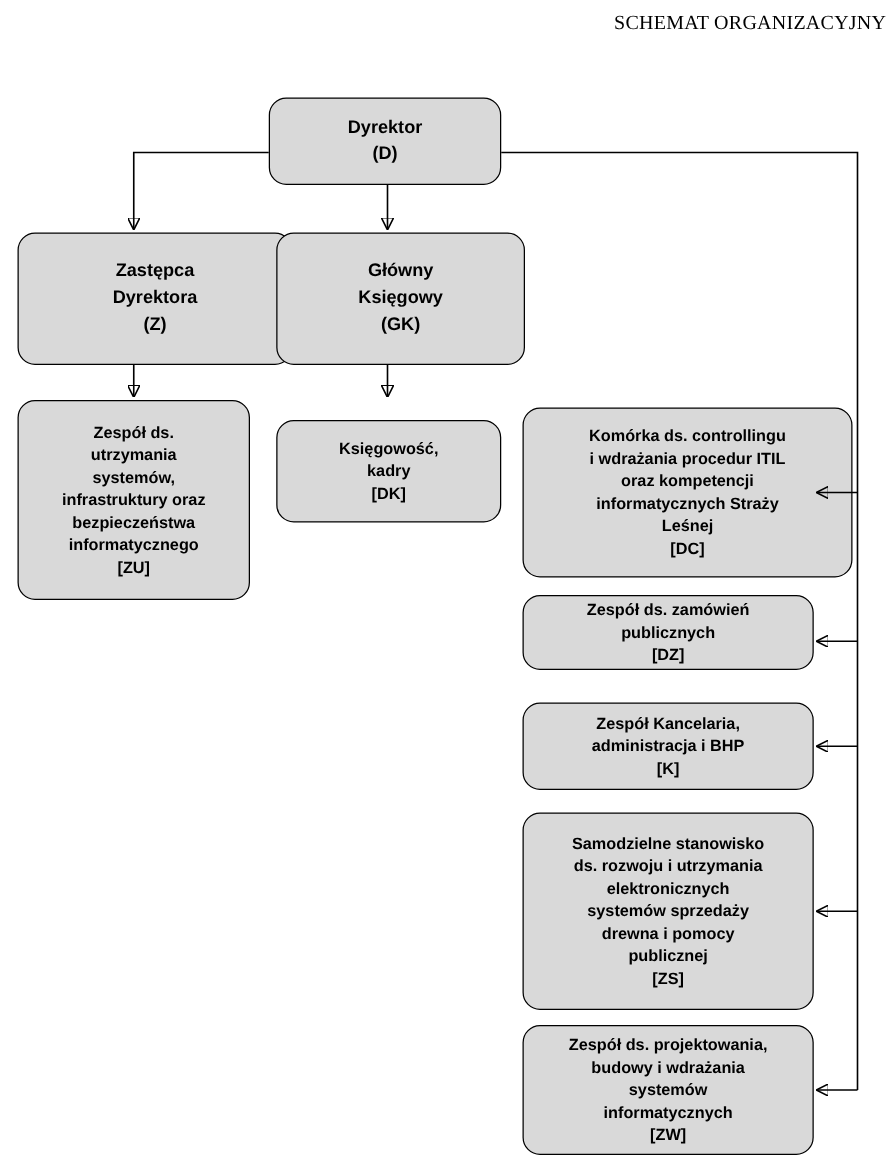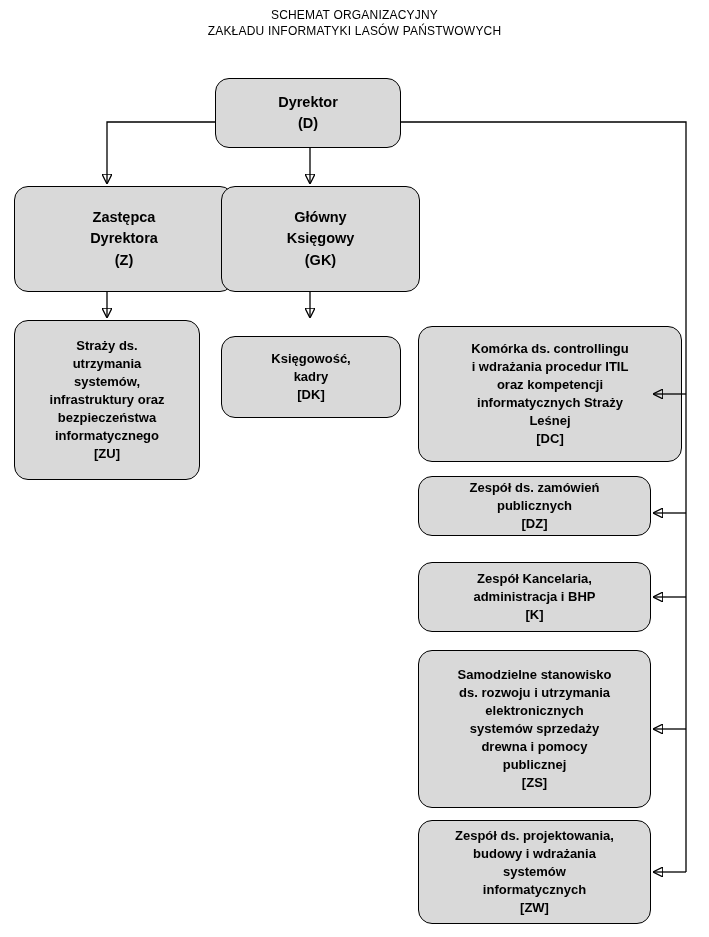--- a/index.html
+++ b/index.html
@@ -13,25 +13,26 @@
     width: 709px;
     height: 937px;
     background: #ffffff;
     overflow: hidden;
   }
   .chart-title {
     position: absolute;
     top: 8px;
     left: 0;
     width: 100%;
-    text-align: center;
-    font-size: 12px;
+    text-align: right;
+    font-size: 16px;
     line-height: 1.32;
     color: #000000;
     letter-spacing: 0.2px;
+    font-family: Liberation Serif, serif;
   }
   .box {
     position: absolute;
     background: #d9d9d9;
     border: 1px solid #000000;
     border-radius: 14px;
     display: flex;
     align-items: center;
     justify-content: center;
     box-sizing: border-box;
@@ -61,42 +62,41 @@
     fill: none;
   }
 </style>
 </head>
 <body>
 
 <div class="page">
 
   <div class="chart-title">
     <div>SCHEMAT ORGANIZACYJNY</div>
-    <div>ZAKŁADU INFORMATYKI LASÓW PAŃSTWOWYCH</div>
   </div>
 
   <div class="box box--lg" style="left:215px; top:78px; width:186px; height:70px;">
     <span class="label">Dyrektor
 (D)</span>
   </div>
 
   <div class="box box--lg" style="left:14px; top:186px; width:220px; height:106px;">
     <span class="label">Zastępca
 Dyrektora
 (Z)</span>
   </div>
 
   <div class="box box--lg" style="left:221px; top:186px; width:199px; height:106px;">
     <span class="label">Główny
 Księgowy
 (GK)</span>
   </div>
 
   <div class="box" style="left:14px; top:320px; width:186px; height:160px;">
-    <span class="label">Straży ds.
+    <span class="label">Zespół ds.
 utrzymania
 systemów,
 infrastruktury oraz
 bezpieczeństwa
 informatycznego
 [ZU]</span>
   </div>
 
   <div class="box" style="left:221px; top:336px; width:180px; height:82px;">
     <span class="label">Księgowość,

